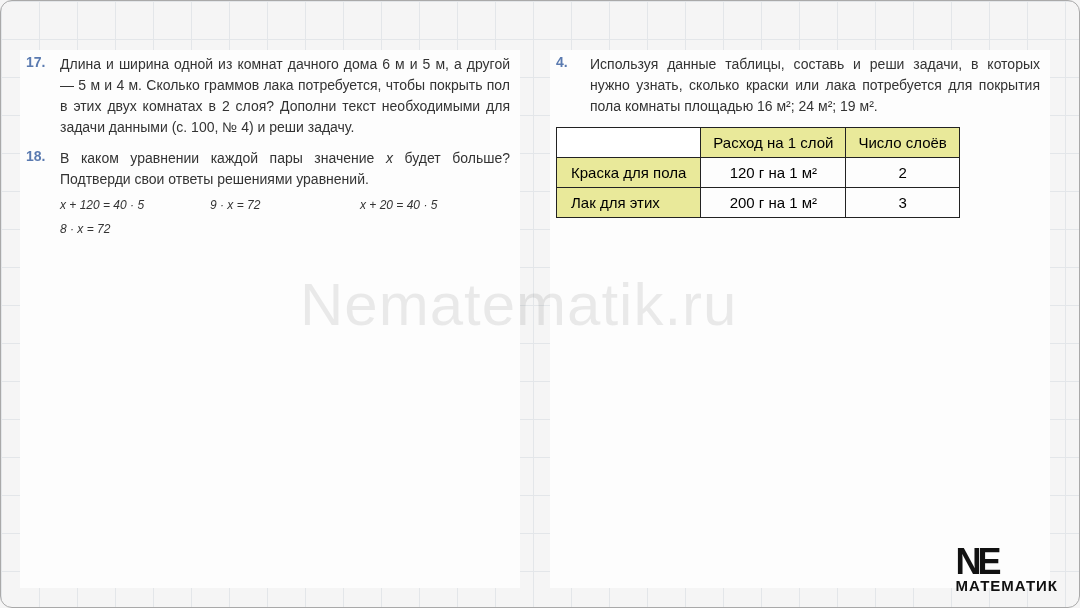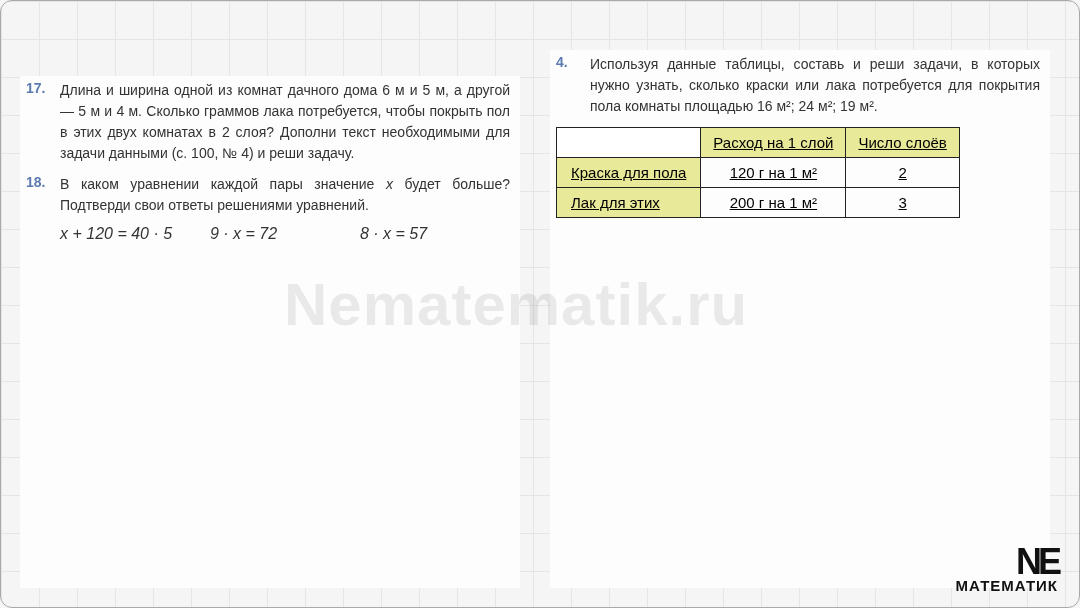--- a/index.html
+++ b/index.html
@@ -26,21 +26,20 @@
     position: absolute;
     inset: 0;
     padding: 50px 30px 20px 20px;
     display: flex;
     gap: 30px;
   }
   .left-col {
     width: 500px;
     background: #fdfdfd;
     padding: 4px 10px 10px 6px;
-    margin-top: 26px;
   }
   .right-col {
     width: 500px;
     background: #fdfdfd;
     padding: 4px 10px 10px 6px;
   }
   .problem {
     display: flex;
     gap: 10px;
     margin-bottom: 10px;
@@ -53,55 +52,54 @@
   }
   .ptext {
     font-size: 14px;
     line-height: 1.5;
     color: #333;
     text-align: justify;
   }
   .italic { font-style: italic; }
   .equations {
     margin-top: 6px;
-    font-size: 16px;
+    font-size: 12px;
     color: #333;
     display: grid;
     grid-template-columns: 150px 150px 120px;
     row-gap: 6px;
   }
   .equations div { font-style: italic; white-space: nowrap; }
   table.data {
     border-collapse: collapse;
     margin-top: 10px;
     font-size: 15px;
-    text-decoration: underline;
   }
   table.data td, table.data th {
     border: 1.5px solid #222;
     padding: 6px 12px;
     text-align: center;
   }
   table.data .hdr { background: #e9e99a; font-weight: normal; }
   table.data .rowlbl { background: #e9e99a; text-align: left; padding: 4px 14px; }
   .watermark {
     position: absolute;
-    left: 284px;
+    left: 300px;
     top: 270px;
     font-size: 60px;
     color: rgba(0,0,0,0.08);
-    font-weight: 700;
+    font-weight: 400;
     letter-spacing: 1px;
     pointer-events: none;
   }
   .logo {
     position: absolute;
     right: 22px;
     bottom: 14px;
-    text-align: right;
+    text-align: left;
   }
   .logo-top {
     font-size: 36px;
     font-weight: 900;
     letter-spacing: -4px;
     color: #111;
     line-height: 0.8;
   }
   .logo-bot {
     font-size: 15px;
@@ -124,21 +122,22 @@
       <div class="ptext">Длина и ширина одной из комнат дачного дома 6 м и 5 м, а другой — 5 м и 4 м. Сколько граммов лака потребуется, чтобы покрыть пол в этих двух комнатах в 2 слоя? Дополни текст необходимыми для задачи данными (с. 100, № 4) и реши задачу.</div>
     </div>
 
     <div class="problem">
       <div class="pnum">18.</div>
       <div class="ptext">
         <span>В каком уравнении каждой пары значение </span><span class="italic">x</span><span> будет больше? Подтверди свои ответы решениями уравнений.</span>
         <div class="equations">
           <div>x + 120 = 40 · 5</div>
           <div>9 · x = 72</div>
-          <div>8 · x = 57</div>
+          <div>x + 20 = 40 · 5</div>
+          <div>8 · x = 72</div>
         </div>
       </div>
     </div>
 
   </div>
 
   <div class="right-col">
 
     <div class="problem">
       <div class="pnum">4.</div>

